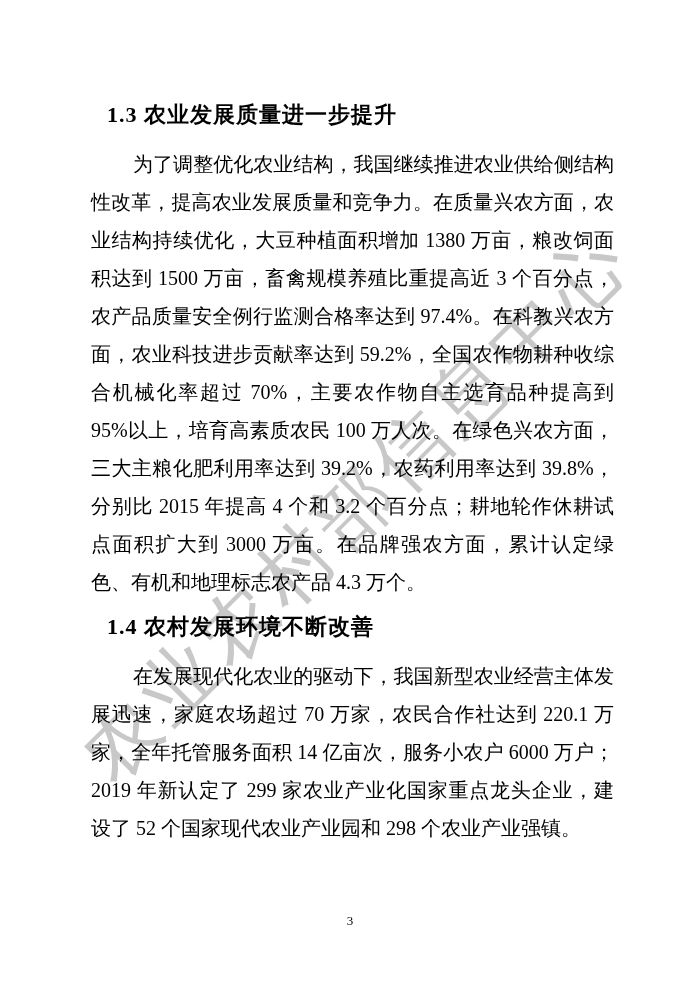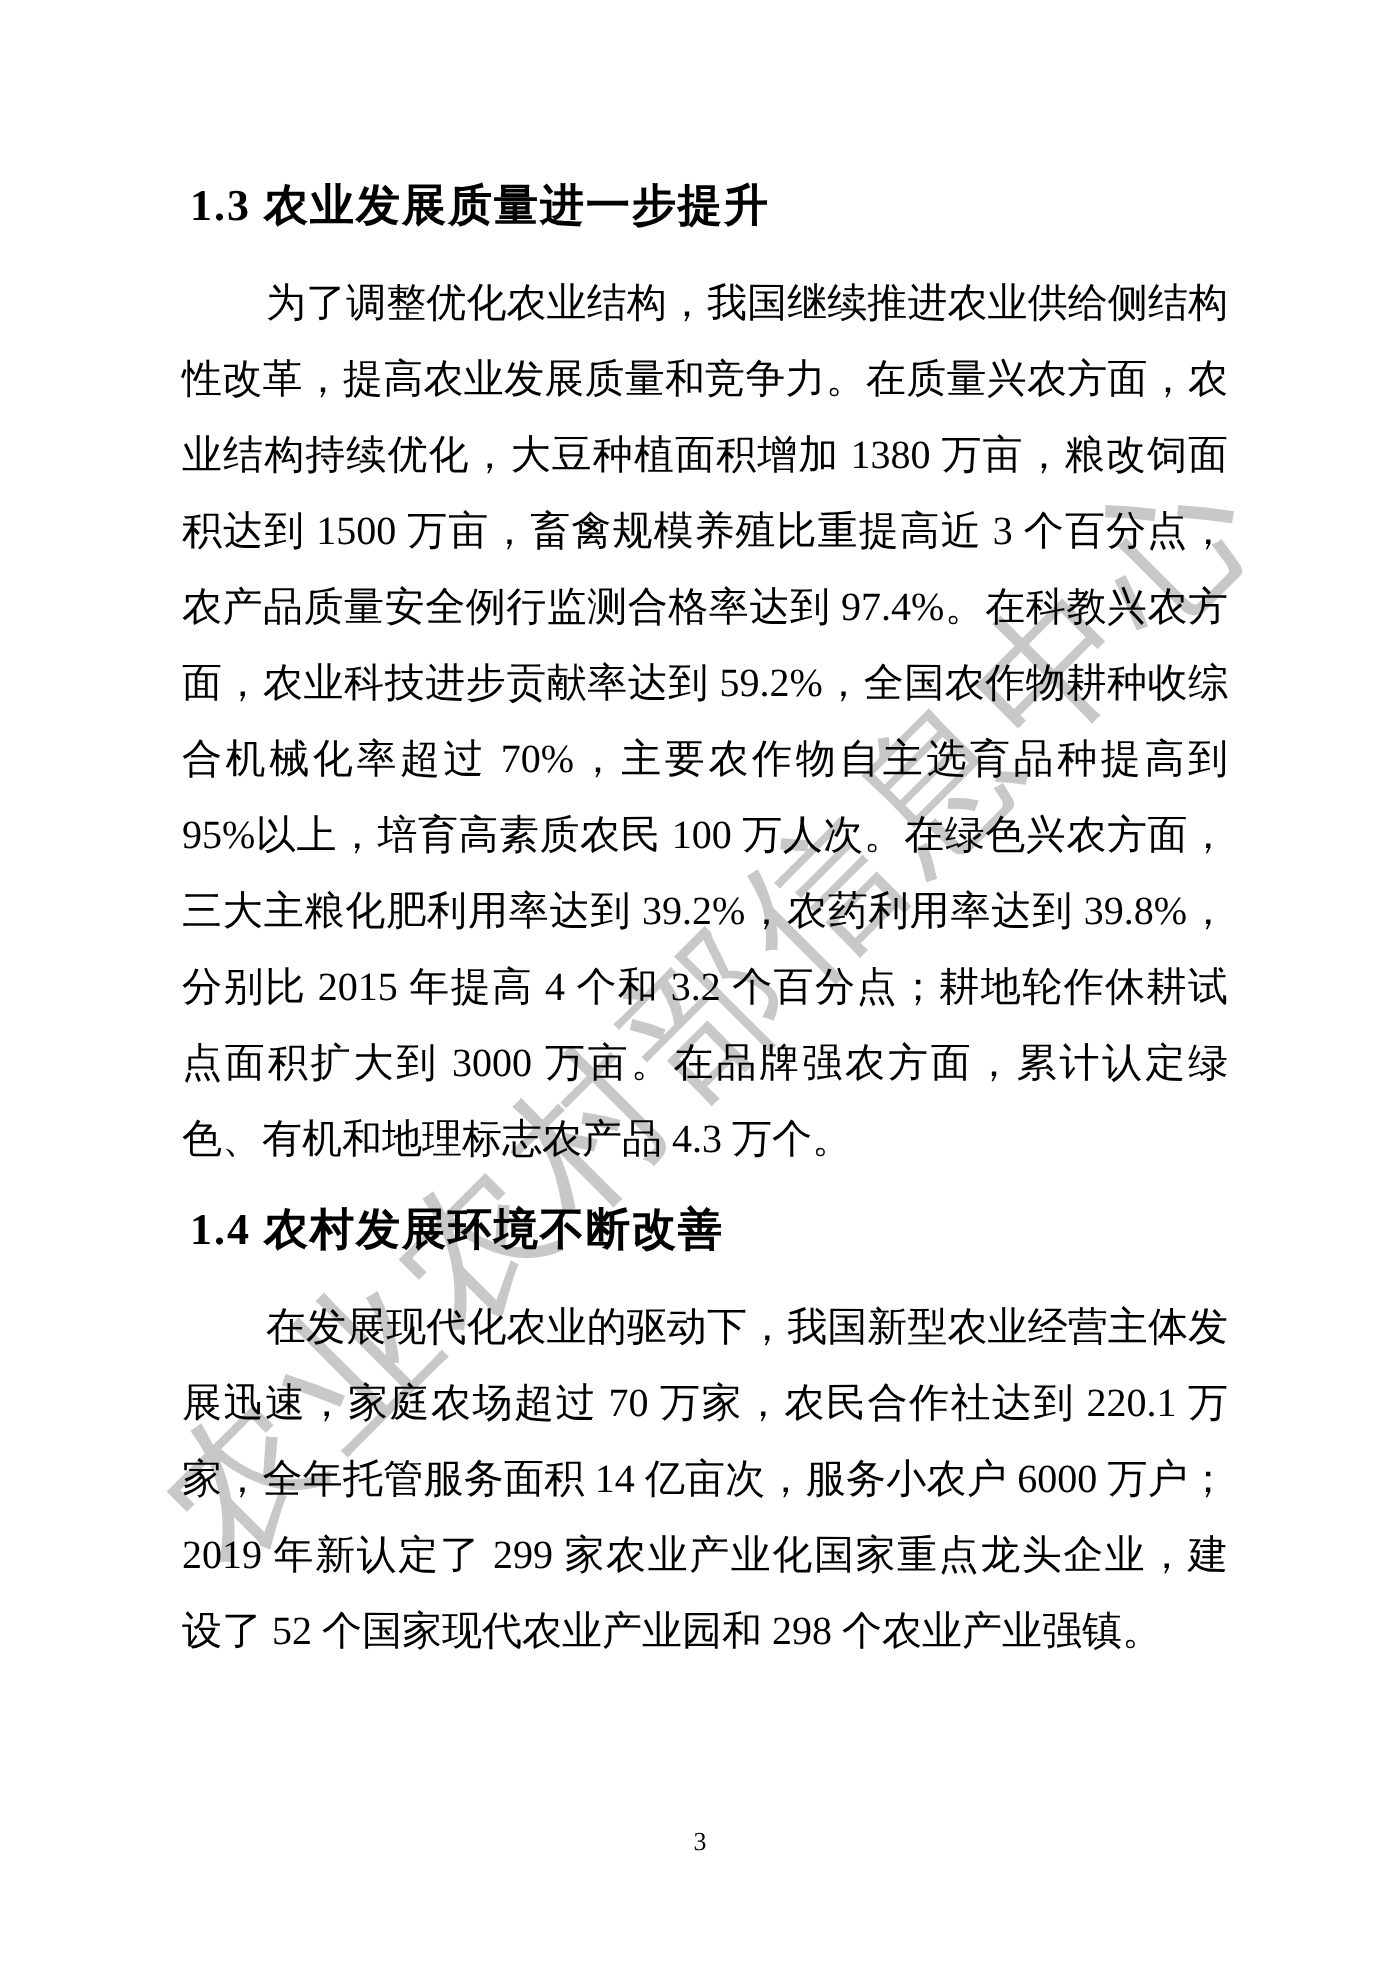--- a/index.html
+++ b/index.html
@@ -37,21 +37,21 @@
     position: absolute;
     left: 91px;
     top: 85px;
     width: 523px;
     z-index: 2;
   }
   .heading {
     font-size: 22px;
     line-height: 28px;
     font-weight: 700;
-    margin: 4px;
+    margin: 16px;
     letter-spacing: 1px;
   }
   .heading.h13 { margin-bottom: 16px; }
   .heading.h14 { margin-top: 12px; margin-bottom: 16px; }
   .body-para {
     font-size: 20px;
     line-height: 38px;
     margin: 0;
     text-align: justify;
     text-justify: inter-ideograph;

